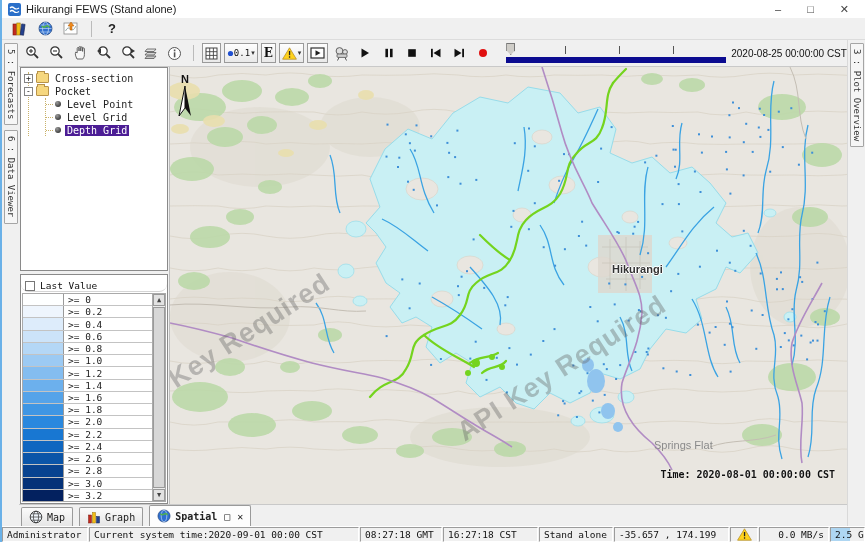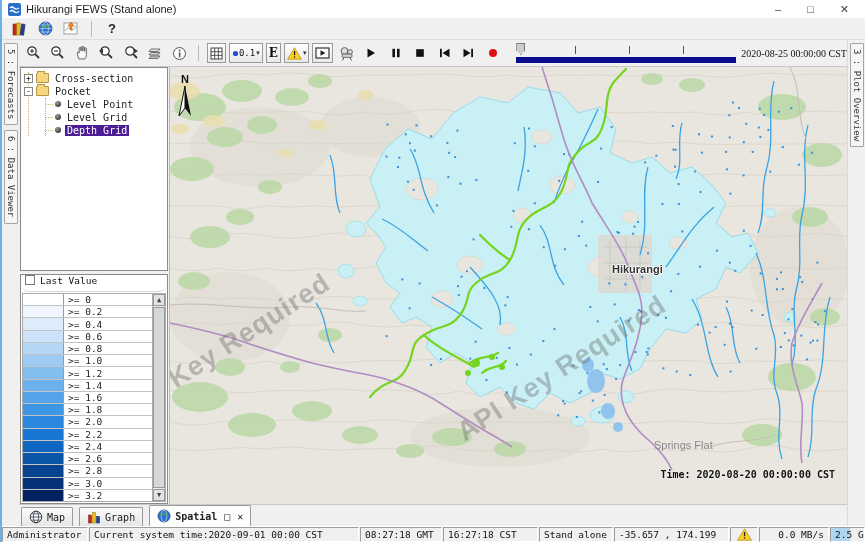--- a/index.html
+++ b/index.html
@@ -33,42 +33,42 @@
   .center{flex:1;display:flex;flex-direction:column;min-width:0;}
   .toolbar2{height:27px;flex:0 0 27px;display:flex;align-items:center;gap:3px;padding-left:4px;border-bottom:1px solid #c9c9c9;position:relative;}
   .timeline{position:relative;width:222px;height:20px;margin-left:8px;flex:0 0 auto;}
   .tl-channel{position:absolute;left:8px;right:0;top:3px;height:8px;
      background:
        repeating-linear-gradient(to right,transparent 0,transparent 53px,#555 53px,#555 54px),
        linear-gradient(#0000 0 45%,#777 45% 55%,#0000 55%);}
   .tl-handle{position:absolute;left:2px;top:0;width:9px;height:12px;background:#cfcdc8;border:1px solid #777;
      clip-path:polygon(0 0,100% 0,100% 60%,50% 100%,0 60%);}
   .tl-bar{position:absolute;left:2px;right:0;top:14px;height:6px;background:#0b0b90;}
-  .datetime{font-family:Liberation Serif, serif;font-size:10px;color:#111;margin-left:2px;white-space:nowrap;}
+  .datetime{font-family:Liberation Sans, sans-serif;font-size:10px;color:#111;margin-left:2px;white-space:nowrap;}
   
   .main{flex:1;display:flex;min-height:0;}
   .leftpanel{width:151px;flex:0 0 151px;display:flex;flex-direction:column;background:#f0f0f0;border-right:1px solid #bdbdbd;}
   .treepanel{height:204px;flex:0 0 204px;background:#fff;border:1px solid #8a8a8a;margin:0 1px 1px 1px;
      font-family:"DejaVu Sans Mono",monospace;font-size:10px;color:#222;padding:3px 0 0 2px;overflow:hidden;}
   .tree-root{margin-left:5px;border-left:1px dotted #c9b26a;}
   .tree-row{display:flex;align-items:center;height:12px;margin:1px 0;}
   .expander{width:9px;height:9px;border:1px solid #848484;background:#fff;font-size:8px;line-height:7px;
      text-align:center;margin-left:-5px;margin-right:3px;flex:0 0 9px;color:#222;}
   .folder{width:13px;height:10px;position:relative;margin-right:4px;flex:0 0 13px;
      background:#f6d77e;border:1px solid #b8934a;border-radius:1px;}
   .folder::before{content:'';position:absolute;top:-3px;left:0;width:6px;height:2px;background:#f6d77e;border:1px solid #b8934a;border-bottom:none;}
   .tree-children{margin-left:16px;border-left:1px dotted #c9b26a;}
   .leaf-stub{width:7px;border-bottom:1px dotted #c9b26a;height:1px;margin-right:2px;}
   .bullet{width:6px;height:6px;border-radius:50%;background:radial-gradient(circle at 35% 30%,#9a9a9a,#1c1c1c);margin-right:4px;flex:0 0 6px;}
   .tree-label{white-space:nowrap;padding:0 2px;}
   .tree-label.sel{background:#4c1d95;color:#fff;}
   
   .legendpanel{flex:1;background:#fff;border:1px solid #8a8a8a;margin:2px 1px 0 1px;display:flex;flex-direction:column;
      font-family:"DejaVu Sans Mono",monospace;font-size:9.5px;min-height:0;}
-  .lastvalue{display:flex;align-items:flex-start;height:17px;flex:0 0 17px;padding-left:4px;gap:5px;border-bottom:1px solid #d5d5d5;border-radius:8px;}
+  .lastvalue{display:flex;align-items:flex-end;height:17px;flex:0 0 17px;padding-left:4px;gap:5px;border-bottom:1px solid #d5d5d5;border-radius:8px;}
   .checkbox{width:10px;height:10px;border:1px solid #777;background:#fff;flex:0 0 10px;}
   .legend-body{flex:1;display:flex;min-height:0;border:1px solid #aaa;margin:1px;}
   .legend-rows{flex:1;display:flex;flex-direction:column;}
   .lg-row{flex:1;display:flex;border-bottom:1px solid #c3c3c3;min-height:0;}
   .lg-row:last-child{border-bottom:none;}
   .lg-swatch{width:40px;flex:0 0 40px;}
   .lg-label{flex:1;border-left:1px solid #9a9a9a;padding-left:4px;display:flex;align-items:center;background:#fff;color:#222;}
   .scrollbar{width:13px;flex:0 0 13px;background:#ececec;border-left:1px solid #aaa;display:flex;flex-direction:column;}
   .sb-btn{height:12px;flex:0 0 12px;background:#e2e2e2;border:1px solid #9a9a9a;font-size:7px;line-height:10px;text-align:center;color:#444;}
   .sb-thumb{flex:1;background:#d7d7d7;border:1px solid #9a9a9a;margin:1px 0;}
@@ -758,21 +758,21 @@
             <span class="nlabel">N</span>
             <svg width="14" height="32" viewBox="0 0 14 32">
               <path d="M7 1 L1 31 L7 23 Z" fill="#fff" stroke="#111" stroke-width="1"></path>
               <path d="M7 1 L13 31 L7 23 Z" fill="#111"></path>
             </svg>
           </div>
 
           <div class="maplabel lbl-town" style="left:442px;top:196px;">Hikurangi</div>
           <div class="maplabel lbl-area" style="left:484px;top:372px;">Springs Flat</div>
 
-          <div class="timelabel">Time: 2020-08-20 00:00:00 CST</div>
+          <div class="timelabel">Time: 2020-08-01 00:00:00 CST</div>
 
         </div>
       </div>
 
       <div class="bottomtabs">
         <div class="btab">
           <svg width="14" height="14" viewBox="0 0 14 14">
               <circle cx="7" cy="7" r="5.8" fill="#eef4fa" stroke="#333" stroke-width=".9"></circle>
               <ellipse cx="7" cy="7" rx="2.6" ry="5.8" fill="none" stroke="#333" stroke-width=".7"></ellipse>
               <path d="M1.2 7 h11.6 M2.2 3.8 h9.6 M2.2 10.2 h9.6" stroke="#333" stroke-width=".7"></path>

